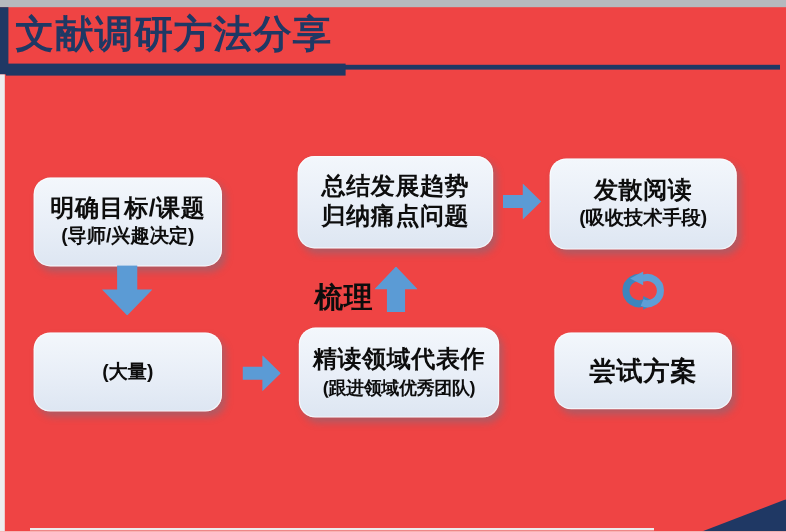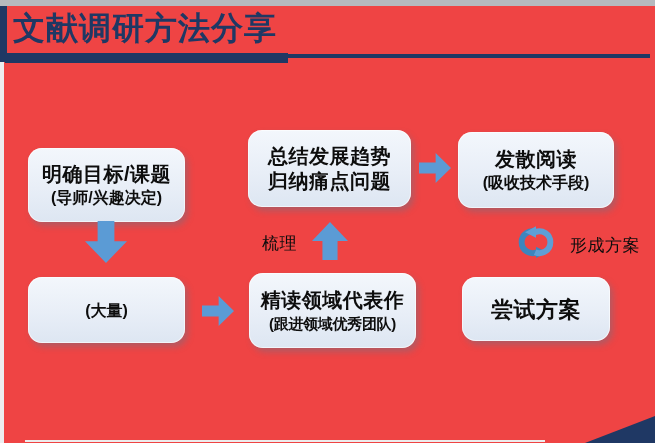--- a/index.html
+++ b/index.html
@@ -41,21 +41,21 @@
   }
   .fbox .l1{font-size:20px;font-weight:800;line-height:25px;letter-spacing:.5px;}
   .fbox .l2{font-size:16px;font-weight:800;line-height:21px;}
   .fbox .l2.tight{font-size:15px;letter-spacing:-.3px;}
   
   .arrow{position:absolute;background:var(--arrow-blue);}
   .arrow-down{clip-path:polygon(30% 0,70% 0,70% 48%,100% 48%,50% 100%,0 48%,30% 48%);}
   .arrow-right{clip-path:polygon(0 32%,52% 32%,52% 0,100% 50%,52% 100%,52% 68%,0 68%);}
   .arrow-up{clip-path:polygon(50% 0,100% 50%,71% 50%,71% 100%,29% 100%,29% 50%,0 50%);}
   
-  .annot{position:absolute;font-size:17px;font-weight:400;color:var(--ink);letter-spacing:.5px;}
+  .annot{position:absolute;font-size:24px;font-weight:700;color:var(--ink);letter-spacing:.5px;}
   .cycle{position:absolute;}
 </style>
 </head>
 <body>
 
 <div class="slide">
 
   <div class="top-strip"></div>
   <div class="left-navy-bar"></div>
   <div class="left-gray-bar"></div>
@@ -104,15 +104,14 @@
   <svg class="cycle" style="left:506px;top:224px" width="60" height="40" viewBox="0 0 66 44" aria-hidden="true">
     <g>
       <path d="M34 9 A12 12 0 1 0 34 31" stroke="#3d85bd" stroke-width="6.5" fill="none"></path>
       <polygon points="33,25 33,37.5 45,31" fill="#3d85bd"></polygon>
     </g>
     <g transform="translate(66 40) rotate(180)">
       <path d="M34 9 A12 12 0 1 0 34 31" stroke="#5e9fd6" stroke-width="6.5" fill="none"></path>
       <polygon points="33,25 33,37.5 45,31" fill="#5e9fd6"></polygon>
     </g>
   </svg>
-  <div class="annot" style="left:570px;top:234px">形成方案</div>
 
 </div>
 
 </body></html>

